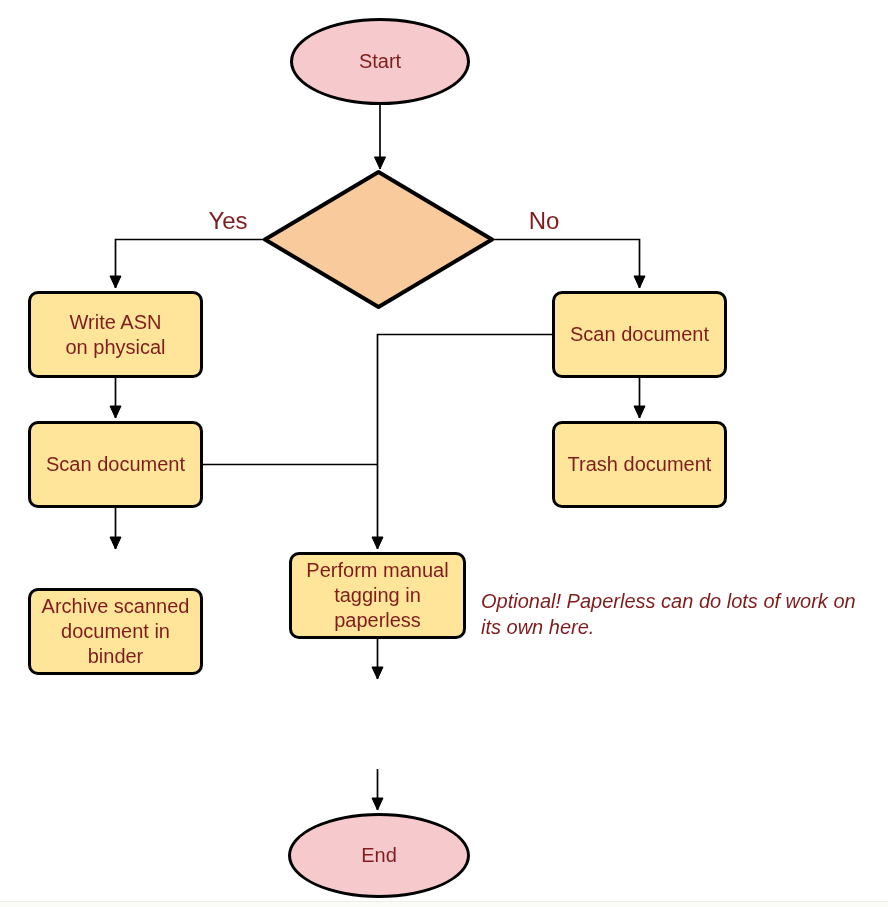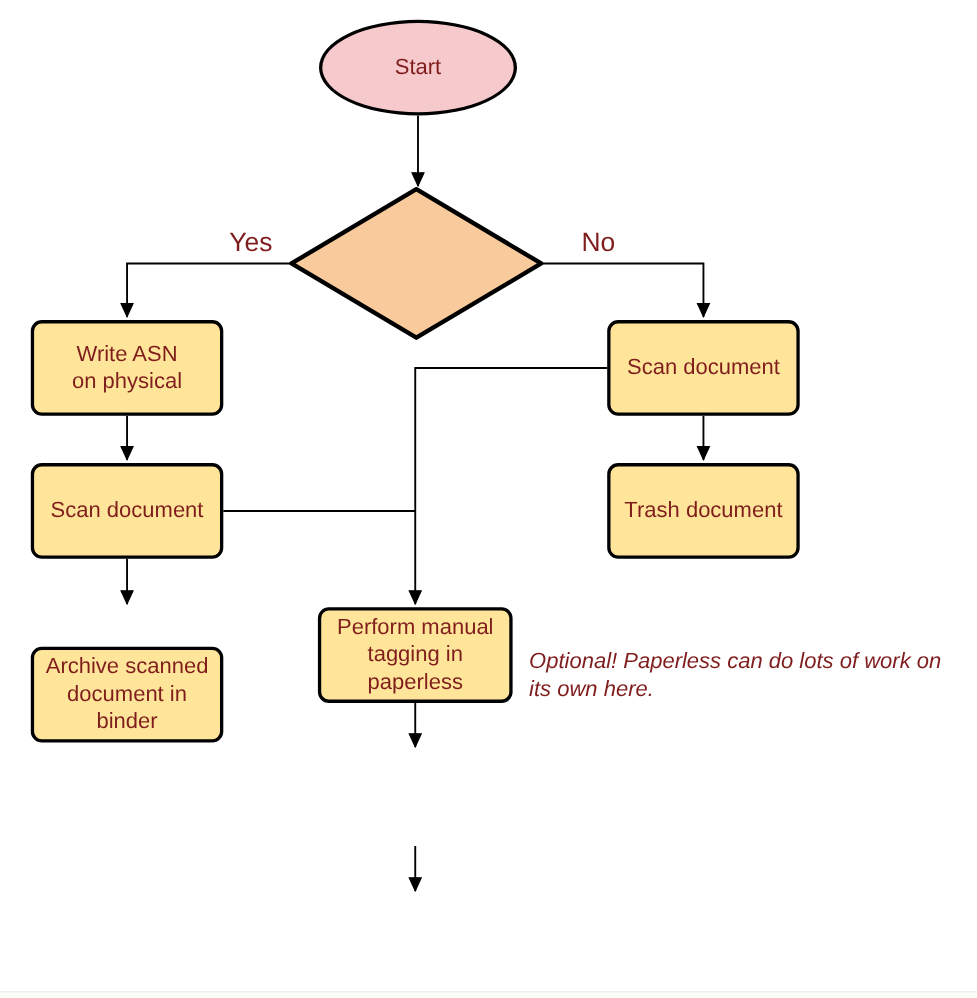--- a/index.html
+++ b/index.html
@@ -155,20 +155,23 @@
     <span class="label">Trash document</span>
   </div>
 
   <div class="node process node-tagging" style="background-color: rgb(255, 229, 153);">
     <span class="label">Perform manual
 tagging in
 paperless</span>
   </div>
 
 
+  <div class="node terminator node-end" style="background-color: rgb(246, 202, 205);">
+    <span class="label">End</span>
+  </div>
 
   <div class="edge-label edge-label-yes">Yes</div>
   <div class="edge-label edge-label-no">No</div>
 
   <div class="annotation">Optional! Paperless can do lots of work on
 its own here.</div>
 
   <div class="bottom-rule"></div>
 
 </div>

